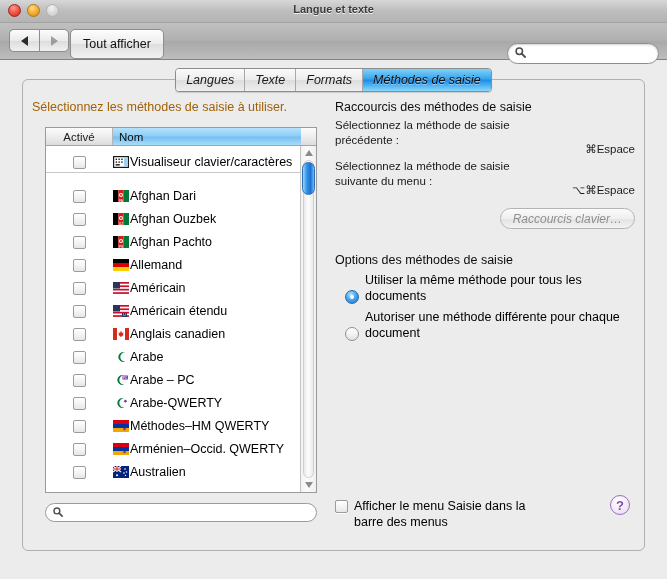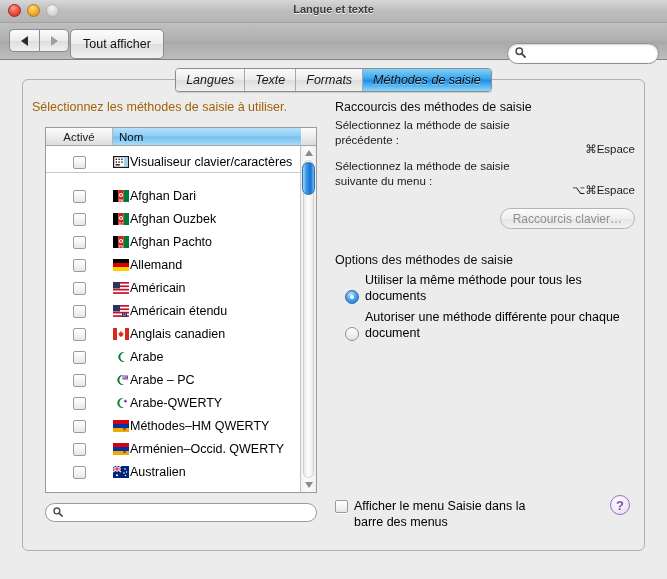--- a/index.html
+++ b/index.html
@@ -356,20 +356,21 @@
     font-size: 11.5px;
     white-space: nowrap;
     text-align: right;
     padding-left: 6px;
     margin-top: 24px;
   }
   .kbbtn-wrap {
     display: flex;
     justify-content: flex-end;
     margin-top: 10px;
+    font-style: italic;
   }
   .kbbtn {
     height: 21px;
     padding: 0 12px;
     box-sizing: border-box;
     display: flex;
     align-items: center;
     justify-content: center;
     font-size: 12px;
     color: #8f8f8f;

